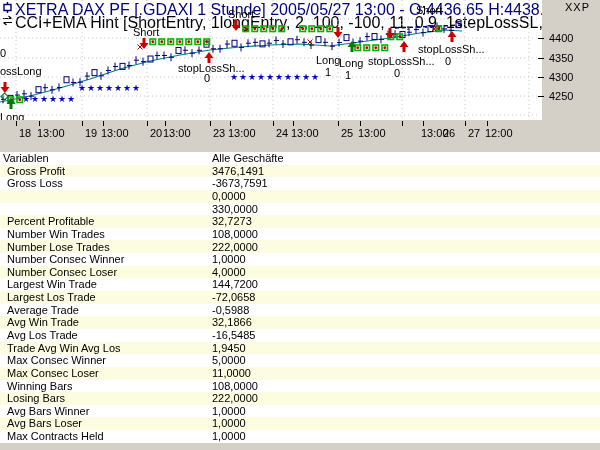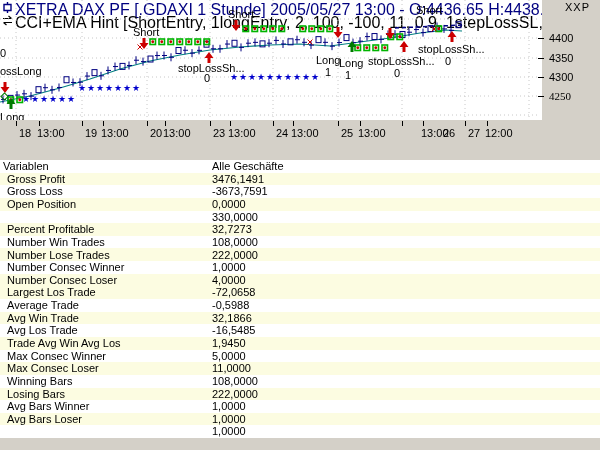--- a/index.html
+++ b/index.html
@@ -22,21 +22,21 @@
   
   #y-axis{position:absolute;left:536px;top:0;width:64px;height:120px;z-index:3;}
   .y-tick-dash{position:absolute;left:2px;width:6px;height:1px;background:#000;}
   .y-tick-label{position:absolute;left:13px;white-space:nowrap;}
   #window-controls{position:absolute;right:10px;top:1px;color:#000;letter-spacing:1px;z-index:4;}
   
   #x-axis{position:absolute;left:0;top:120px;width:580px;height:20px;background:#d4d0c8;padding-left:14px;}
   .x-tick{position:absolute;top:1px;width:1px;height:5px;background:#000;}
   .x-label{position:absolute;top:7px;white-space:nowrap;}
   
-  #stats-table{position:absolute;left:0;top:160px;width:600px;}
+  #stats-table{position:absolute;left:0;top:152px;width:600px;}
   .trow{display:flex;height:12.65px;line-height:12.6px;align-items:center;background:#ffffff;}
   .trow.yellow{background:#fcfce1;}
   .trow .c1{width:205px;padding-left:7px;overflow:hidden;white-space:nowrap;}
   .trow .c2{padding-left:0;white-space:nowrap;}
   #stats-header .c1{padding-left:3px;}
   .c2{position:absolute;left:212px;}
   .trow{position:relative;}
 </style>
 </head>
 <body>
@@ -295,21 +295,21 @@
 </div>
 
 <div id="y-axis">
     <div class="y-tick-dash" style="top: 38px;"></div>
     <div class="y-tick-label" style="top: 32px;">4400</div>
     <div class="y-tick-dash" style="top: 58px;"></div>
     <div class="y-tick-label" style="top: 52px;">4350</div>
     <div class="y-tick-dash" style="top: 77px;"></div>
     <div class="y-tick-label" style="top: 71px;">4300</div>
     <div class="y-tick-dash" style="top: 96px;"></div>
-    <div class="y-tick-label" style="top: 90px; font-family: Liberation Serif, serif;">4250</div>
+    <div class="y-tick-label" style="top: 90px;">4250</div>
   </div>
 <div id="window-controls">XXP</div>
 
 <div id="x-axis">
     <div class="x-tick" style="left: 16px;"></div>
     <div class="x-label" style="left: 19px;">18</div>
     <div class="x-tick" style="left: 39px;"></div>
     <div class="x-label" style="left: 37px;">13:00</div>
     <div class="x-tick" style="left: 82px;"></div>
     <div class="x-label" style="left: 85px;">19</div>
@@ -348,21 +348,20 @@
   </div>
     <div class="trow yellow">
       <div class="c1">Gross Profit</div>
       <div class="c2">3476,1491</div>
     </div>
     <div class="trow">
       <div class="c1">Gross Loss</div>
       <div class="c2">-3673,7591</div>
     </div>
     <div class="trow yellow">
-      <div class="c1">Open Position</div>
       <div class="c2">0,0000</div>
     </div>
     <div class="trow">
       <div class="c2">330,0000</div>
     </div>
     <div class="trow yellow">
       <div class="c1">Percent Profitable</div>
       <div class="c2">32,7273</div>
     </div>
     <div class="trow">
@@ -374,20 +373,24 @@
       <div class="c2">222,0000</div>
     </div>
     <div class="trow">
       <div class="c1">Number Consec Winner</div>
       <div class="c2">1,0000</div>
     </div>
     <div class="trow yellow">
       <div class="c1">Number Consec Loser</div>
       <div class="c2">4,0000</div>
     </div>
+    <div class="trow">
+      <div class="c1">Largest Win Trade</div>
+      <div class="c2">144,7200</div>
+    </div>
     <div class="trow yellow">
       <div class="c1">Largest Los Trade</div>
       <div class="c2">-72,0658</div>
     </div>
     <div class="trow">
       <div class="c1">Average Trade</div>
       <div class="c2">-0,5988</div>
     </div>
     <div class="trow yellow">
       <div class="c1">Avg Win Trade</div>
@@ -419,15 +422,16 @@
     </div>
     <div class="trow">
       <div class="c1">Avg Bars Winner</div>
       <div class="c2">1,0000</div>
     </div>
     <div class="trow yellow">
       <div class="c1">Avg Bars Loser</div>
       <div class="c2">1,0000</div>
     </div>
     <div class="trow">
+      <div class="c1">Max Contracts Held</div>
       <div class="c2">1,0000</div>
     </div>
   </div>
 
 </body></html>

